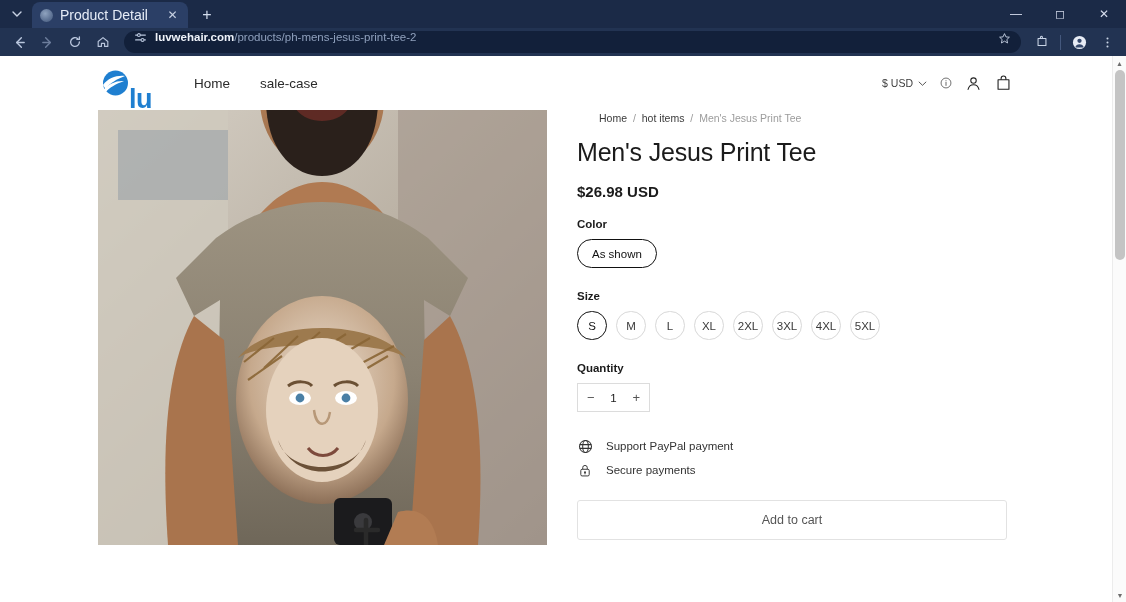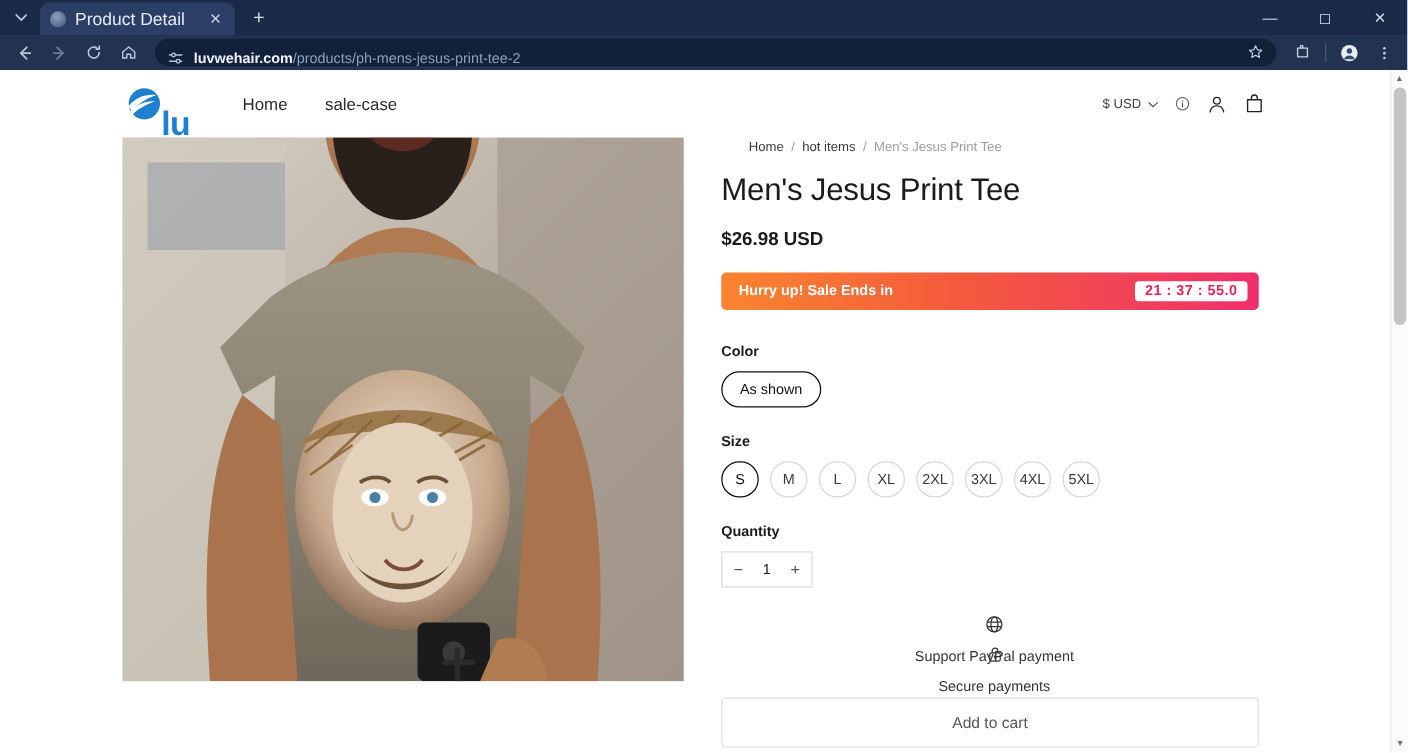--- a/index.html
+++ b/index.html
@@ -65,21 +65,21 @@
     display: flex; align-items: center; padding: 0 6px; gap: 2px;
   }
   .navbtn {
     width: 26px; height: 24px; display: flex;
     align-items: center; justify-content: center;
     color: #b9c6dd; border-radius: 50%;
   }
   .navbtn.disabled { color: #6d7e9c; }
   .omnibox {
     flex: 1; height: 22px; background: #12203a;
-    border-radius: 12px; display: flex; align-items: flex-end;
+    border-radius: 12px; display: flex; align-items: flex-start;
     padding: 0 10px; gap: 8px; margin: 0 6px;
     min-width: 0;
   }
   .omni-icon { color: #b9c6dd; display: flex; align-items: center; flex: 0 0 auto;}
   .omni-url { font-size: 11.5px; white-space: nowrap; overflow: hidden;
     text-overflow: ellipsis; color: #8fa0bd; }
   .omni-url b { color: #eef2f9; font-weight: 600; }
   .omni-star { margin-left: auto; color: #c9d4e6; flex:0 0 auto; }
   .tb-right { display: flex; align-items: center; gap: 2px; }
   .tb-icon {
@@ -169,21 +169,21 @@
   .qty-wrap { margin-bottom: 22px; }
   .qty-box {
     width: 73px; height: 29px; border: 1px solid #dcdcdc;
     display: flex; align-items: center; justify-content: space-between;
     padding: 0 9px;
   }
   .qty-btn { font-size: 13px; color: #555; line-height: 1; }
   .qty-val { font-size: 11.5px; color: #1b1b1b; }
 
   .trust-list { margin-bottom: 18px; }
-  .trust-row { display: flex; align-items: center; gap: 13px; height: 24px; flex-direction: column; }
+  .trust-row { display: flex; align-items: center; gap: 13px; height: 24px; }
   .trust-ico { width: 16px; height: 16px; color: #333; display:flex; align-items:center; justify-content:center;}
   .trust-txt { font-size: 11.5px; color: #333; }
 
   .add-cart {
     width: 430px; height: 40px; border: 1px solid #e2e2e2;
     background: #fff; border-radius: 3px;
     display: flex; align-items: center; justify-content: center;
     font-size: 12.5px; color: #555;
   }
 
@@ -413,24 +413,20 @@
             <span class="crumb-link">Home</span>
             <span class="sep">/</span>
             <span class="crumb-link">hot items</span>
             <span class="sep">/</span>
             <span class="crumb-current">Men's Jesus Print Tee</span>
           </div>
 
           <div class="prod-title">Men's Jesus Print Tee</div>
           <div class="price">$26.98 USD</div>
 
-          <div class="sale-banner">
-            <span class="sale-text">Hurry up! Sale Ends in</span>
-            <span class="sale-timer">21 : 37 : 55.0</span>
-          </div>
 
           <div class="opt-group">
             <div class="opt-label">Color</div>
             <div class="swatches">
               <div class="swatch selected">As shown</div>
             </div>
           </div>
 
           <div class="opt-group">
             <div class="opt-label">Size</div>

